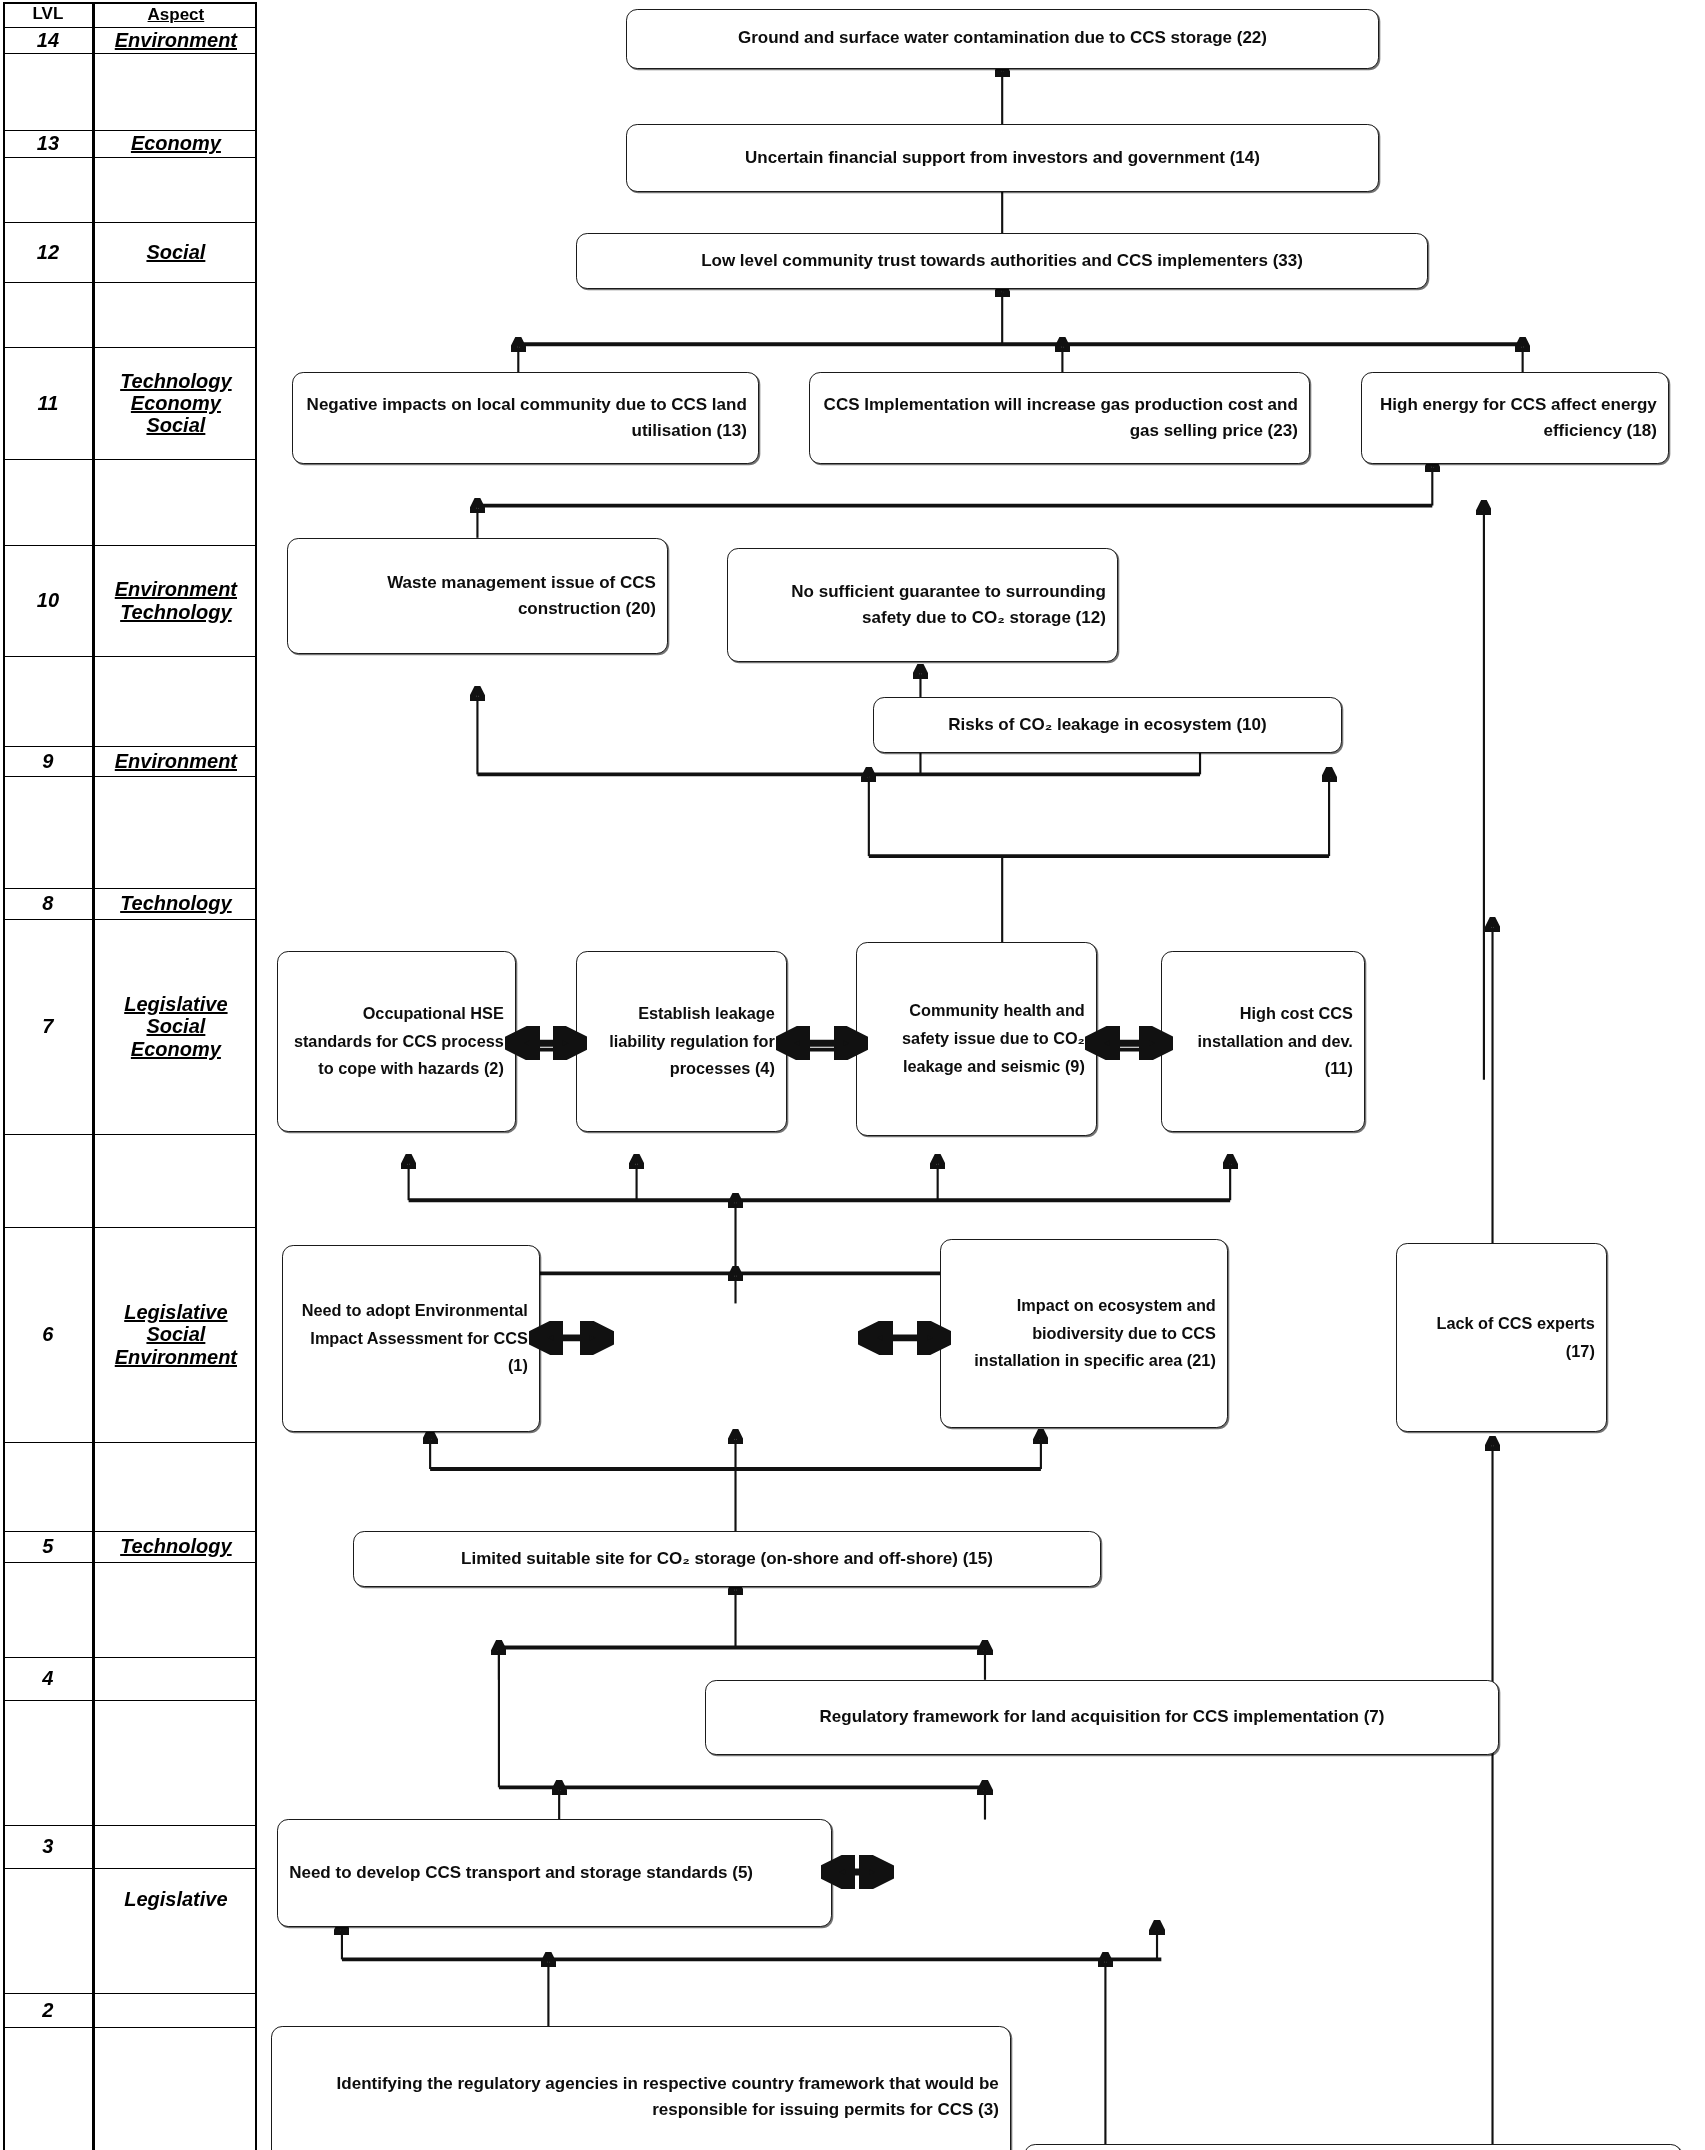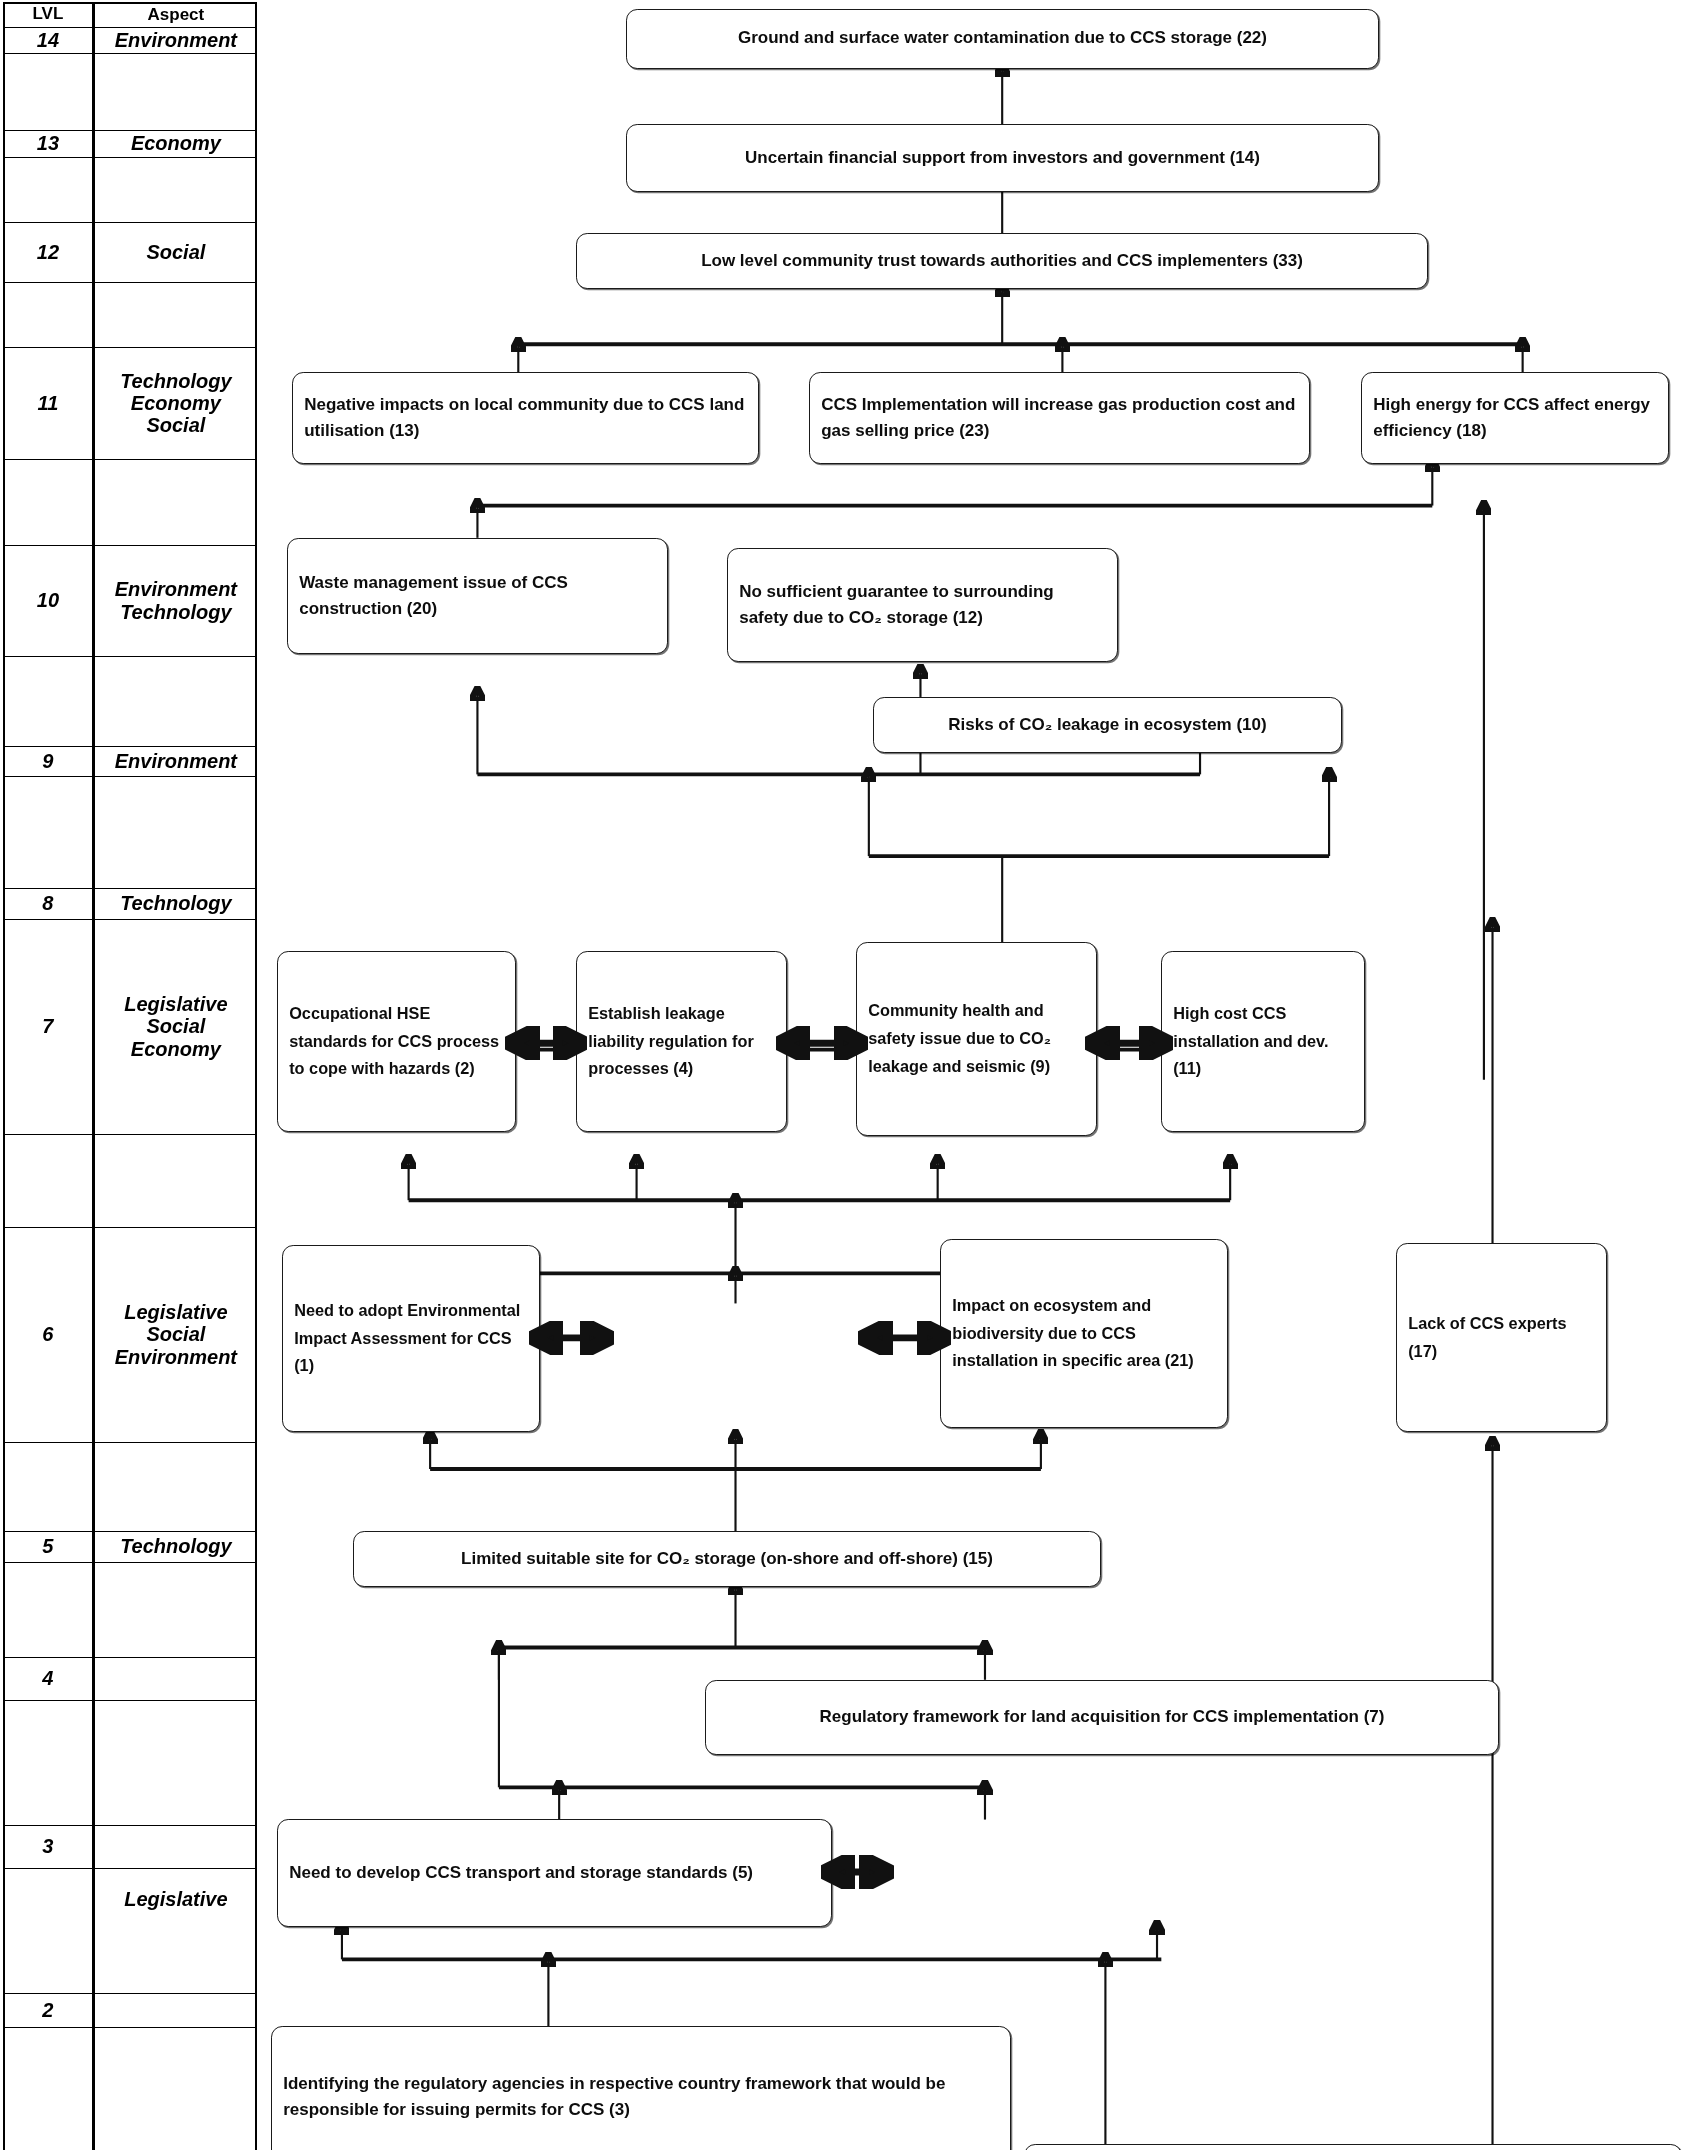--- a/index.html
+++ b/index.html
@@ -7,28 +7,28 @@
   #page{position:relative;width:1705px;height:2246px;background:#fff;overflow:hidden;}
 
   
   #lvl-table{position:absolute;left:3.4px;top:1.7px;width:254px;height:2237px;}
   #lvl-table .tbl{position:absolute;inset:0;border:2.6px solid #000;box-sizing:border-box;}
   #lvl-table .vsep{position:absolute;top:0;bottom:0;left:89px;width:2.6px;background:#000;}
   .trow{position:absolute;left:0;right:0;box-sizing:border-box;border-bottom:1.3px solid #000;}
   .lvl-num{position:absolute;left:0;width:89px;top:0;bottom:0;display:flex;align-items:center;justify-content:center;
            font-style:italic;font-weight:bold;font-size:20px;color:#000;}
   .lvl-asp{position:absolute;left:91px;right:0;top:0;bottom:0;display:flex;align-items:center;justify-content:center;
-           font-style:italic;font-weight:bold;font-size:20px;color:#000;text-align:center;line-height:1.12;}
+           font-style:italic;font-weight:bold;font-size:20px;color:#000;text-align:center;line-height:1.12;text-decoration:underline;}
   .hdr .lvl-num,.hdr .lvl-asp{font-style:normal;font-weight:bold;font-size:17px;}
 
   
   .node{position:absolute;box-sizing:border-box;background:#fff;border:1.3px solid #1a1a1a;border-radius:11.2px;
         display:flex;align-items:center;padding:6px 11.2px;z-index:5;
         box-shadow:1.3px 1.3px 0 rgba(0,0,0,.55);}
-  .node .tx{font-size:17px;font-weight:bold;color:#0d0d0d;line-height:1.55;}
+  .node .tx{font-size:17px;font-weight:bold;color:#0d0d0d;line-height:1.55;text-align:right;}
   .node.center{justify-content:center;text-align:center;}
   .node.small .tx{font-size:16.3px;line-height:1.7;}
 
   svg#wires{position:absolute;left:0;top:0;width:1705px;height:2246px;z-index:2;pointer-events:none;}
   svg#wires line,svg#wires path{stroke:#111;stroke-width:5;fill:none;}
   svg#wires .thick{stroke-width:9;}
 </style>
 </head>
 <body>
 

